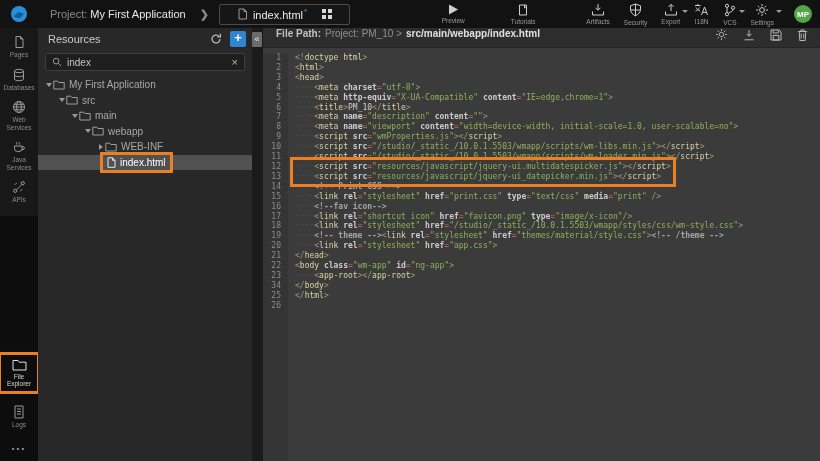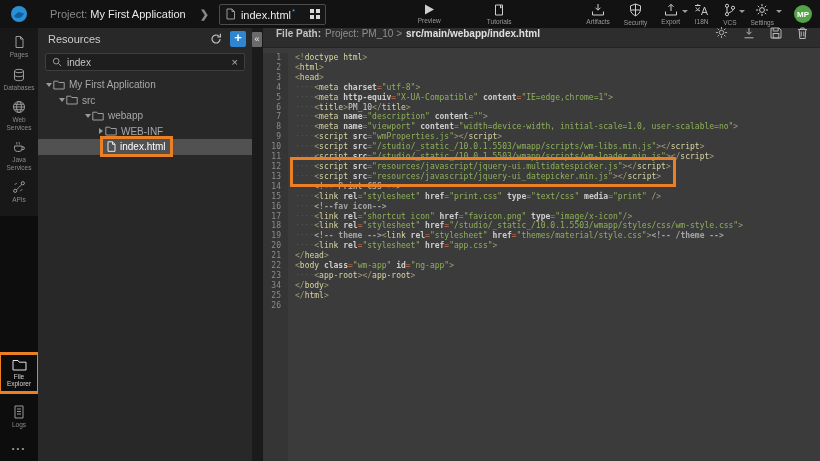--- a/index.html
+++ b/index.html
@@ -6,21 +6,21 @@
   html,body { width:820px; height:461px; overflow:hidden; background:#000; }
   body { font-family:"Liberation Sans", sans-serif; }
   .app { width:820px; height:461px; display:flex; flex-direction:column; background:#3b3b3b; position:relative;border-radius:19px; }
 
   
   .topbar { height:28px; background:#121212; display:flex; align-items:center; flex-shrink:0; }
   .logo-box { width:38px; display:flex; justify-content:center; align-items:center; }
   .proj-label { color:#8a8a8a; font-size:11px; margin-left:12px; }
   .proj-name { color:#e8e8e8; font-size:11px; margin-left:3px; }
   .top-chev { color:#8a8a8a; font-size:11px; margin:0 10px 0 14px; font-weight:bold; }
-  .tab { display:flex; align-items:center; gap:5px; background:#161616; border:1px solid #4b4b4b; border-radius:2px; height:21px; padding:0 5px; }
+  .tab { display:flex; align-items:center; gap:5px; background:#161616; border:1px solid #4b4b4b; border-radius:2px; height:21px; padding:0 17px; }
   .tab-label { color:#ececec; font-size:11px; }
   .tab-dirty { color:#41a6f5; font-size:8px; vertical-align:super; margin-left:1px; }
   .grid-ic { display:inline-grid; grid-template-columns:4px 4px; grid-gap:1.5px; margin-left:10px; }
   .grid-ic i { width:4px; height:4px; background:#d9d9d9; }
   .tool-btn { display:flex; flex-direction:column; align-items:center; gap:2px; color:#d0d0d0; }
   .tool-btn .tlabel { font-size:6.5px; color:#9a9a9a; white-space:nowrap; }
   .preview-btn { margin-left:92px; }
   .tutorials-btn { margin-left:46px; }
   .top-right { margin-left:auto; display:flex; align-items:center; gap:14px; padding-right:8px; }
   .tool { position:relative; }
@@ -65,21 +65,21 @@
   .tree .icon { color:#9d9d9d; display:inline-flex; }
   .trow.sel .icon { color:#e8e8e8; }
 
   
   .strip { width:10px; background:#1b1b1b; flex-shrink:0; position:relative; }
   .collapse-btn { position:absolute; top:4px; left:0; width:10px; height:15px; background:#6b6b6b; color:#eee;
     font-size:9px; line-height:14px; text-align:center; border-radius:1px; }
 
   
   .editor { flex:1; display:flex; flex-direction:column; background:#3b3b3b; border-left:1px solid #1a1a1a; min-width:0; }
-  .pathbar { height:20px; background:#2d2d2d; border-bottom:1px solid #242424; display:flex; align-items:flex-end;
+  .pathbar { height:20px; background:#2d2d2d; border-bottom:1px solid #242424; display:flex; align-items:flex-start;
     padding:0 12px 8px 13px; font-size:10px; flex-shrink:0; }
   .pb-label { color:#c2c2c2; font-weight:bold; }
   .pb-proj { color:#8f8f8f; margin-left:4px; }
   .pb-path { color:#e0e0e0; font-weight:bold; margin-left:4px; flex:1; }
   .pb-icons { display:flex; align-items:center; gap:15px; color:#b5b5b5; }
 
   .code { flex:1; display:flex; padding-top:5px; font-family:"DejaVu Sans Mono", monospace; font-size:8px; line-height:9.92px; }
   .gutter { width:25px; text-align:right; padding-right:7px; color:#8b8b8b; background:#353535; flex-shrink:0; }
   .ln-num { height:9.92px; }
   .codecol { padding-left:7px; white-space:pre; flex:1; }
@@ -329,20 +329,34 @@
             <span class="caret-cell">
               <span class="c-down"></span>
             </span>
             <span class="plain-wrap">
               <span class="icon" style="">
                 <svg width="12" height="10" viewBox="0 0 12 10">
                   <path d="M0.8 1.2h4l1 1.3h5.4V9H0.8z" fill="none" stroke="currentColor"></path>
                 </svg>
               </span>
               <span>src</span>
+            </span>
+          </div>
+          <div class="trow">
+            <span style="width:32px;flex-shrink:0"></span>
+            <span class="caret-cell">
+              <span class="c-down"></span>
+            </span>
+            <span class="plain-wrap">
+              <span class="icon" style="">
+                <svg width="12" height="10" viewBox="0 0 12 10">
+                  <path d="M0.8 1.2h4l1 1.3h5.4V9H0.8z" fill="none" stroke="currentColor"></path>
+                </svg>
+              </span>
+              <span>main</span>
             </span>
           </div>
           <div class="trow">
             <span style="width:45px;flex-shrink:0"></span>
             <span class="caret-cell">
               <span class="c-down"></span>
             </span>
             <span class="plain-wrap">
               <span class="icon" style="">
                 <svg width="12" height="10" viewBox="0 0 12 10">

